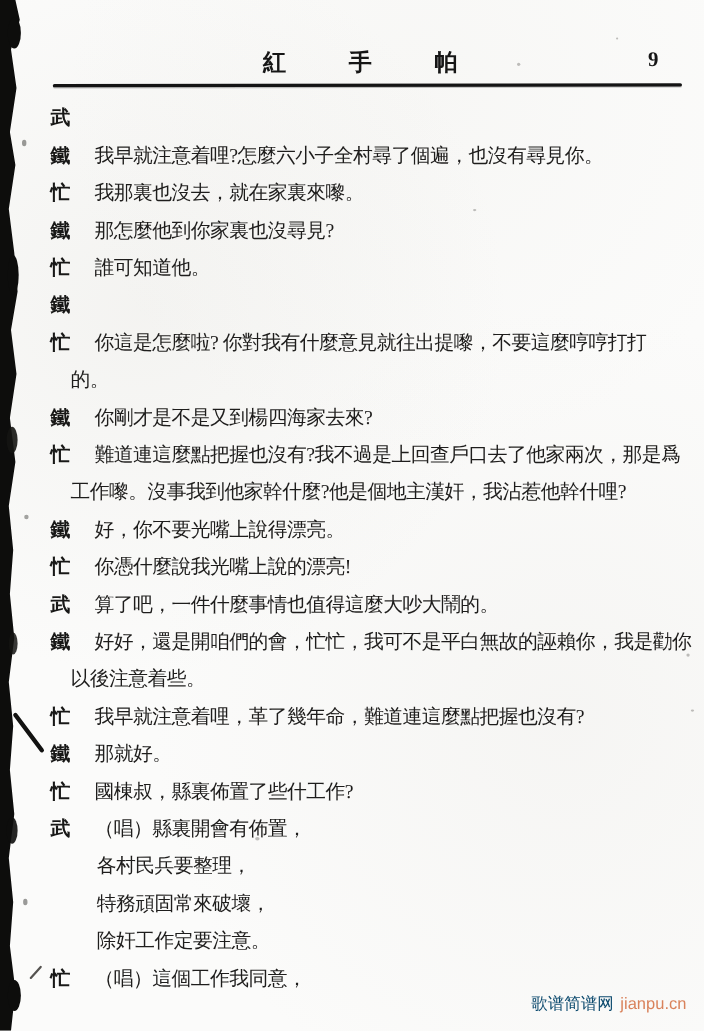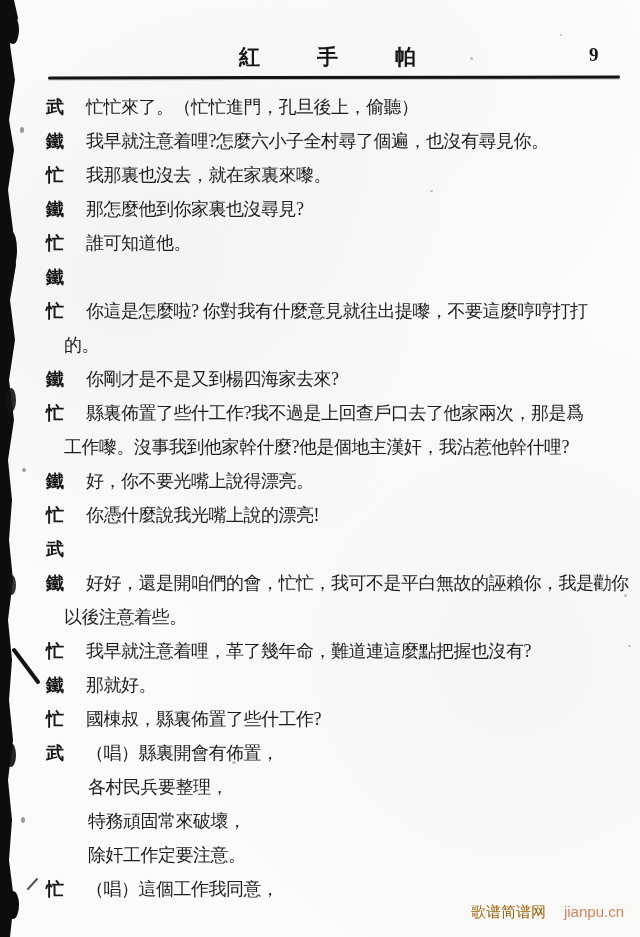--- a/index.html
+++ b/index.html
@@ -47,22 +47,22 @@
 
   
   .band{position:absolute;left:0;top:0;width:46px;height:937px;pointer-events:none;}
   .speck{position:absolute;border-radius:50%;background:#8c8a86;opacity:.55;}
 
   
   .watermark{
     position:absolute;right:16px;top:903px;font-size:15px;white-space:nowrap;
     font-family:"Liberation Sans","DejaVu Sans",sans-serif;
   }
-  .wm-name{color:#a16207;}
-  .wm-url{color:#d9825b;margin-left:18px;}
+  .wm-name{color:#0c4a6e;}
+  .wm-url{color:#d9825b;margin-left:6px;}
 </style>
 </head>
 <body>
 
 <div class="page">
 
   <svg class="band" viewBox="0 0 46 937" preserveAspectRatio="none">
     <path fill="#0d0d0c" d="M0,0 L14,0 L18,18 L10,45 L15,80 L9,120 L14,150 L8,190 L13,230 L16,265 L10,300 L15,340 L9,380 L14,420 L8,460 L12,500 L9,540 L13,580 L8,620 L12,660 L9,700 L13,740 L8,780 L12,820 L9,860 L14,900 L10,937 L0,937 Z"></path>
     <ellipse cx="13" cy="30" rx="6" ry="14" fill="#0d0d0c"></ellipse>
     <ellipse cx="12" cy="250" rx="5" ry="18" fill="#0d0d0c"></ellipse>
@@ -75,34 +75,34 @@
     <ellipse cx="23" cy="820" rx="2" ry="3" fill="#3a3936" opacity=".5"></ellipse>
     <line x1="14" y1="650" x2="38" y2="682" stroke="#121211" stroke-width="4" stroke-linecap="round"></line>
     <line x1="28" y1="889" x2="37" y2="879" stroke="#555350" stroke-width="2" stroke-linecap="round"></line>
   </svg>
 
   <div class="title">紅手帕</div>
   <div class="pagenum">9</div>
   <div class="rule"></div>
 
   <div class="dialogue">
-    <div class="line"><span class="sp">武</span><span class="txt">忙忙來了。（忙忙進門，孔旦後上，偷聽）</span></div>
+    <div class="line"><span class="sp">武</span></div>
     <div class="line"><span class="sp">鐵</span><span class="txt">我早就注意着哩?怎麼六小子全村尋了個遍，也沒有尋見你。</span></div>
     <div class="line"><span class="sp">忙</span><span class="txt">我那裏也沒去，就在家裏來嚟。</span></div>
     <div class="line"><span class="sp">鐵</span><span class="txt">那怎麼他到你家裏也沒尋見?</span></div>
     <div class="line"><span class="sp">忙</span><span class="txt">誰可知道他。</span></div>
     <div class="line"><span class="sp">鐵</span></div>
     <div class="line"><span class="sp">忙</span><span class="txt">你這是怎麼啦? 你對我有什麼意見就往出提嚟，不要這麼哼哼打打</span></div>
     <div class="line cont"><span class="txt">的。</span></div>
     <div class="line"><span class="sp">鐵</span><span class="txt">你剛才是不是又到楊四海家去來?</span></div>
-    <div class="line"><span class="sp">忙</span><span class="txt">縣裏佈置了些什工作?我不過是上回查戶口去了他家兩次，那是爲</span></div>
+    <div class="line"><span class="sp">忙</span><span class="txt">難道連這麼點把握也沒有?我不過是上回查戶口去了他家兩次，那是爲</span></div>
     <div class="line cont"><span class="txt">工作嚟。沒事我到他家幹什麼?他是個地主漢奸，我沾惹他幹什哩?</span></div>
     <div class="line"><span class="sp">鐵</span><span class="txt">好，你不要光嘴上說得漂亮。</span></div>
     <div class="line"><span class="sp">忙</span><span class="txt">你憑什麼說我光嘴上說的漂亮!</span></div>
-    <div class="line"><span class="sp">武</span></div>
+    <div class="line"><span class="sp">武</span><span class="txt">算了吧，一件什麼事情也值得這麼大吵大鬧的。</span></div>
     <div class="line"><span class="sp">鐵</span><span class="txt">好好，還是開咱們的會，忙忙，我可不是平白無故的誣賴你，我是勸你</span></div>
     <div class="line cont"><span class="txt">以後注意着些。</span></div>
     <div class="line"><span class="sp">忙</span><span class="txt">我早就注意着哩，革了幾年命，難道連這麼點把握也沒有?</span></div>
     <div class="line"><span class="sp">鐵</span><span class="txt">那就好。</span></div>
     <div class="line"><span class="sp">忙</span><span class="txt">國棟叔，縣裏佈置了些什工作?</span></div>
     <div class="line"><span class="sp">武</span><span class="txt">（唱）縣裏開會有佈置，</span></div>
     <div class="line song"><span class="txt">各村民兵要整理，</span></div>
     <div class="line song"><span class="txt">特務頑固常來破壞，</span></div>
     <div class="line song"><span class="txt">除奸工作定要注意。</span></div>
     <div class="line"><span class="sp">忙</span><span class="txt">（唱）這個工作我同意，</span></div>

